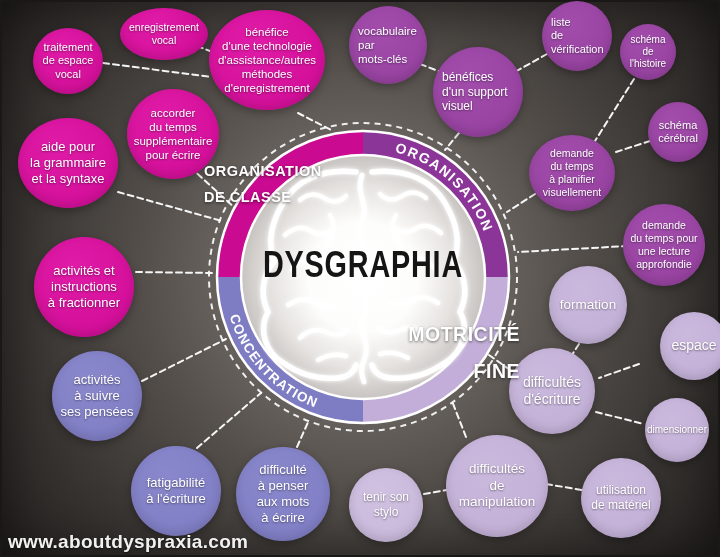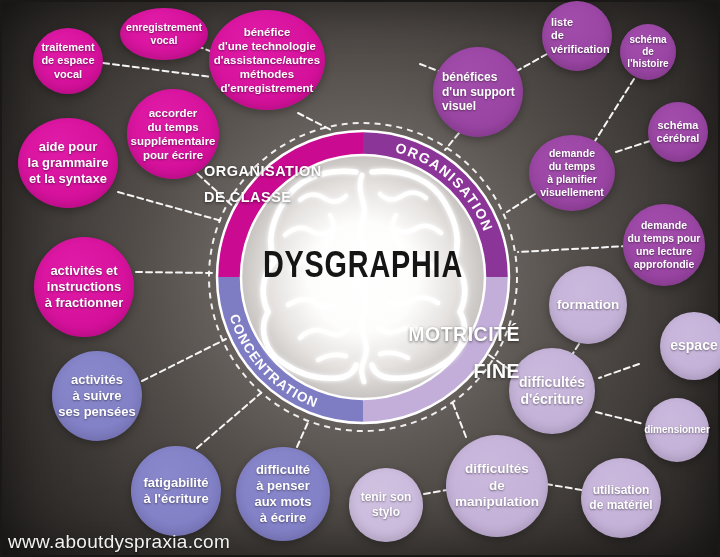--- a/index.html
+++ b/index.html
@@ -5,39 +5,39 @@
   html,body{margin:0;padding:0;background:#111;}
   #stage{
     position:relative;width:720px;height:557px;overflow:hidden;
     font-family:"Liberation Sans",sans-serif;
     background:radial-gradient(circle at 50% 49%, #837d79 0%, #6b6561 28%, #534e4a 48%, #3b3734 72%, #242120 100%);
     box-shadow:inset 0 0 0 2px #1a1817, inset 0 0 60px rgba(0,0,0,.55);
   }
   svg.layer{position:absolute;left:0;top:0;z-index:1;}
   .node{
     position:absolute;border-radius:50%;display:flex;align-items:center;justify-content:center;
-    text-align:center;color:#fff;font-weight:bold;line-height:1.22;z-index:2;
+    text-align:center;color:#fff;font-weight:normal;line-height:1.22;z-index:2;
     box-shadow:0 3px 8px rgba(0,0,0,.30), inset 0 -4px 10px rgba(0,0,0,.12);
   }
   .nlabel{white-space:pre-line;text-shadow:0 1px 2px rgba(0,0,0,.45);}
   .align-left{justify-content:flex-start;}
   .align-left .nlabel{text-align:left;padding-left:9px;}
   .g-magenta{background:radial-gradient(circle at 40% 32%, #e01ba7, #cf0b95);}
   .g-purple {background:radial-gradient(circle at 40% 32%, #a24dac, #943f9d);}
   .g-blue   {background:radial-gradient(circle at 40% 32%, #8a88cc, #7d7bc2);}
   .g-lav    {background:radial-gradient(circle at 40% 32%, #cab8dd, #c1aed5);}
   .g-lav2   {background:radial-gradient(circle at 40% 32%, #d0c1e1, #c7b6d9);}
   .overlay-label{
     position:absolute;z-index:3;color:#fff;font-weight:800;white-space:pre-line;
     text-shadow:0 1px 3px rgba(0,0,0,.55);
   }
   #label-nw{left:204px;top:158px;font-size:14.5px;line-height:26px;letter-spacing:.5px;}
   #label-se{left:396px;top:316px;width:124px;font-size:19.5px;line-height:37px;text-align:right;letter-spacing:.5px;}
   #watermark{
-    position:absolute;left:8px;top:531px;z-index:3;color:#f1f1f1;font-weight:400;
+    position:absolute;left:8px;top:531px;z-index:3;color:#f1f1f1;font-weight:700;
     font-size:19px;letter-spacing:.3px;text-shadow:0 1px 2px rgba(0,0,0,.6);
   }
 </style>
 </head>
 <body>
 
 <div id="stage">
 
   <svg class="layer" width="720" height="557" viewBox="0 0 720 557">
     <defs>
@@ -196,20 +196,25 @@
   <div class="node g-lav" style="left:645px;top:398px;width:64px;height:64px;font-size:10px">
       <span class="nlabel">dimensionner</span>
     </div>
   <div class="node g-lav" style="left:660px;top:312px;width:68px;height:68px;font-size:14px">
       <span class="nlabel">espace</span>
     </div>
   <div class="node g-lav" style="left:549px;top:266px;width:78px;height:78px;font-size:13.5px">
       <span class="nlabel">formation</span>
     </div>
 
+  <div class="node g-purple align-left" style="left:349px;top:6px;width:78px;height:78px;font-size:11.5px">
+      <span class="nlabel">vocabulaire
+par
+mots-clés</span>
+    </div>
   <div class="node g-purple align-left" style="left:433px;top:47px;width:90px;height:90px;font-size:12px">
       <span class="nlabel">bénéfices
 d'un support
 visuel</span>
     </div>
   <div class="node g-purple align-left" style="left:542px;top:1px;width:70px;height:70px;font-size:11px">
       <span class="nlabel">liste
 de
 vérification</span>
     </div>

